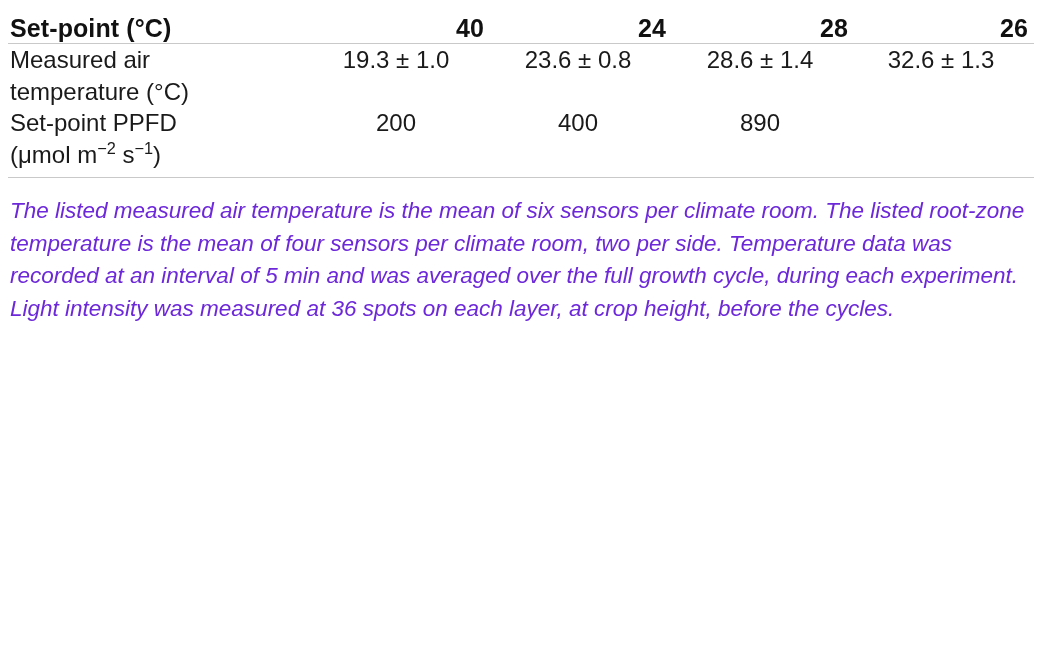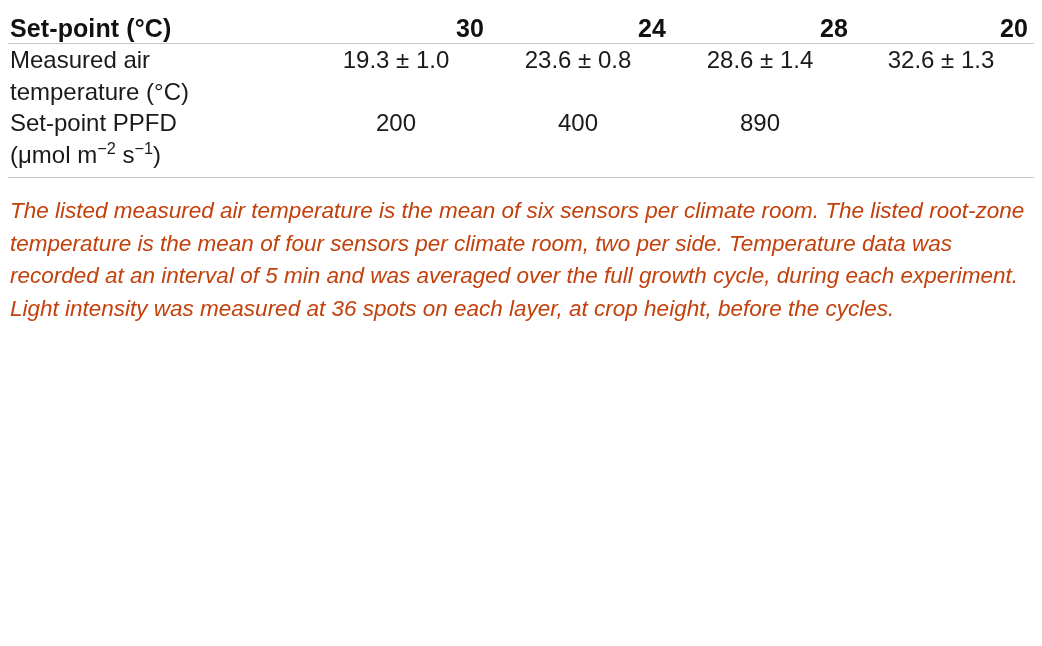--- a/index.html
+++ b/index.html
@@ -90,43 +90,43 @@
     margin: 6px 0 0 0;
   }
   .caption {
     width: 1026px;
     margin-top: 17px;
     padding-left: 2px;
     box-sizing: border-box;
     font-size: 22.5px;
     font-style: italic;
     line-height: 1.46;
-    color: #c2410c;
+    color: #6d28d9;
   }
 </style>
 </head>
 <body>
 
 <div class="sheet">
 
   <table class="data">
     <colgroup>
       <col class="c0">
         <col class="c1">
         <col class="c2">
         <col class="c3">
         <col class="c4">
     </colgroup>
     <thead>
       <tr>
         <th class="label">Set-point (°C)</th>
-        <th class="num">30</th>
+        <th class="num">40</th>
         <th class="num">24</th>
         <th class="num">28</th>
-        <th class="num">20</th>
+        <th class="num">26</th>
       </tr>
     </thead>
     <tbody>
 
       <tr>
         <td class="label">
           <span>Measured air</span>
           <span class="unit-sub">temperature (°C)</span>
         </td>
         <td class="num">19.3 ± 1.0</td>

